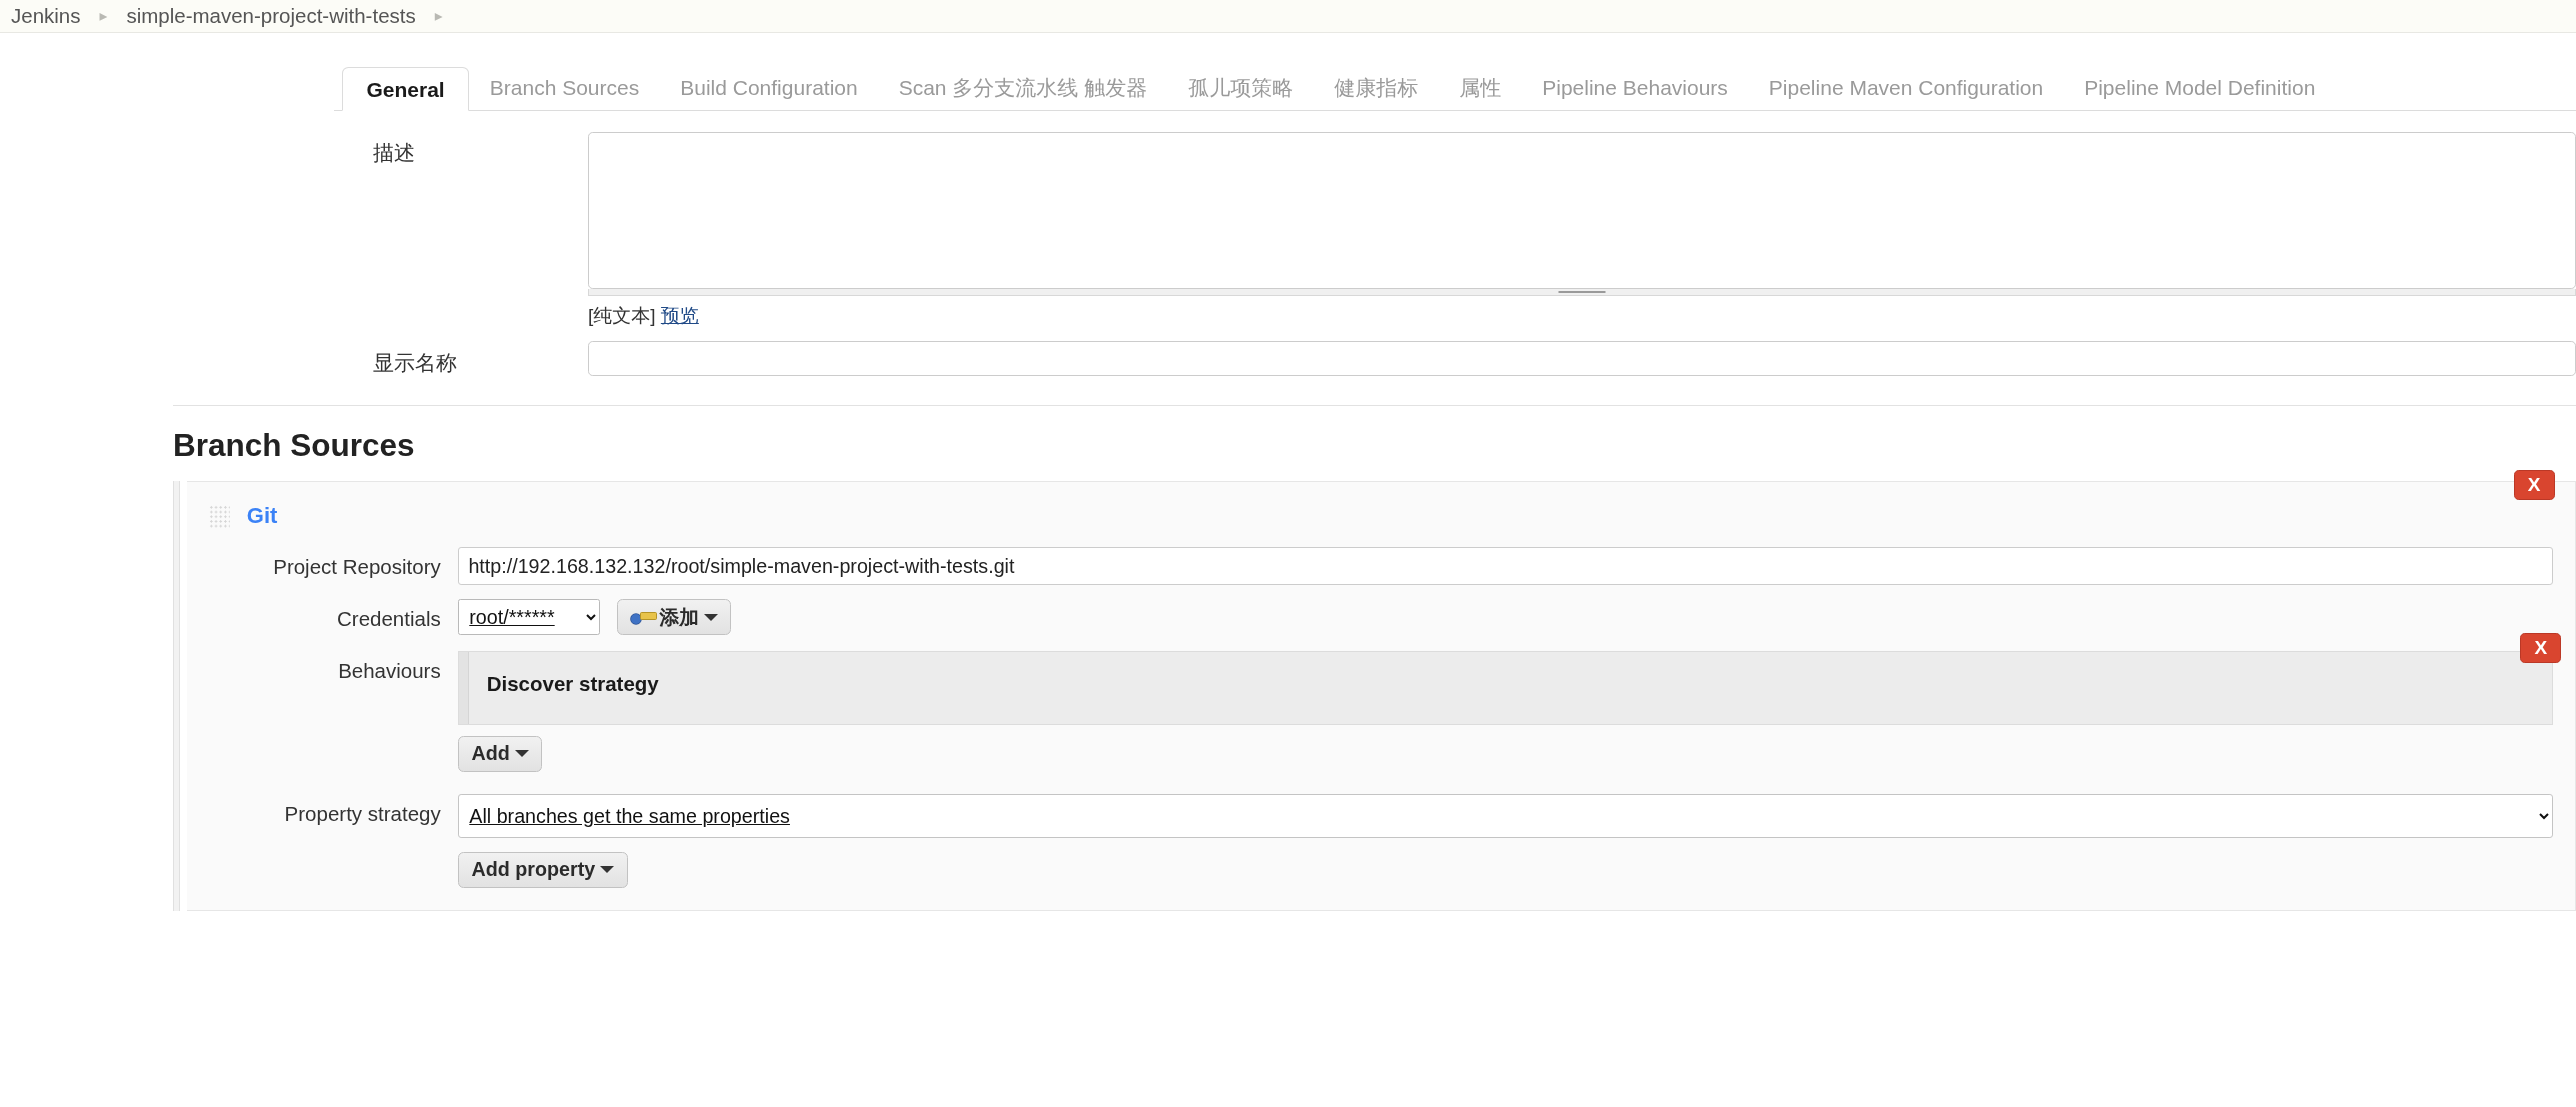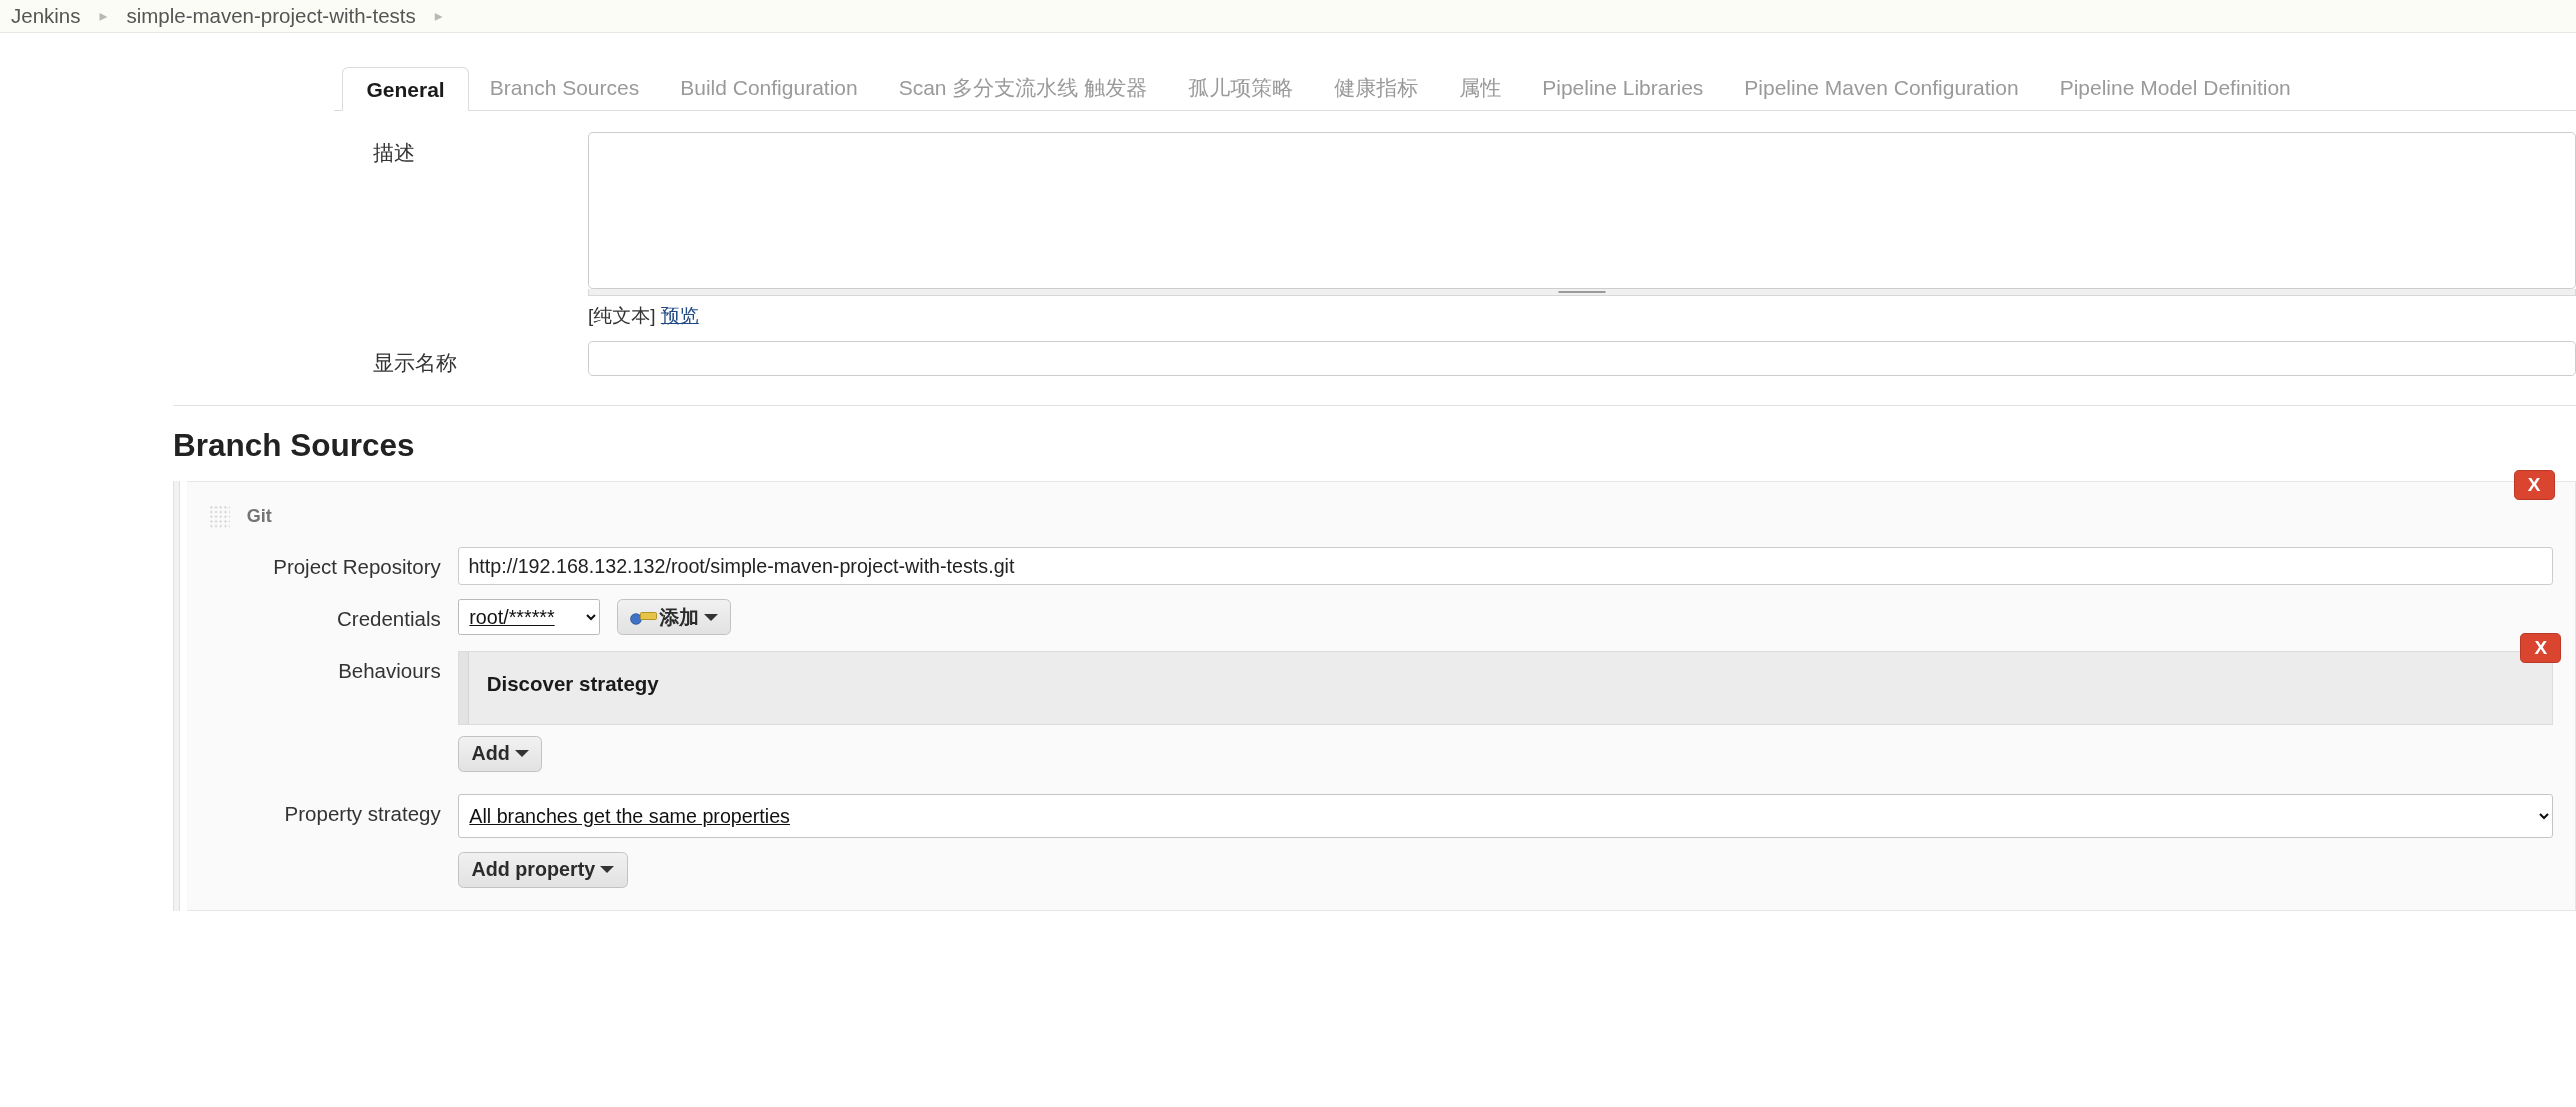--- a/index.html
+++ b/index.html
@@ -179,21 +179,21 @@
     height: 43px;
   }
   .grip {
     width: 20.5px; height: 23.6px;
     margin-right: 17.3px;
     background-image: radial-gradient(#d2d2d2 1px, transparent 1.1px);
     background-size: 4.7px 4.7px;
     cursor: move;
     opacity: .9;
   }
-  .card-title { font-size: 18px; font-weight: bold; color: #737373; }
+  .card-title { font-size: 22px; font-weight: bold; color: #3b82f6; }
 
   .btn-x {
     position: absolute;
     background: #d9452f;
     color: #fff;
     border: 0.8px solid #bb3826;
     border-radius: 4.7px;
     width: 41px; height: 30px;
     font-size: 19px;
     font-weight: bold;
@@ -320,21 +320,21 @@
 <div class="page">
 
   <div class="tabbar">
     <div class="tab active">General</div>
     <div class="tab">Branch Sources</div>
     <div class="tab">Build Configuration</div>
     <div class="tab">Scan 多分支流水线 触发器</div>
     <div class="tab">孤儿项策略</div>
     <div class="tab">健康指标</div>
     <div class="tab">属性</div>
-    <div class="tab">Pipeline Libraries</div>
+    <div class="tab">Pipeline Behaviours</div>
     <div class="tab">Pipeline Maven Configuration</div>
     <div class="tab">Pipeline Model Definition</div>
   </div>
 
   <div class="form-section">
 
     <div class="form-row">
       <div class="form-label">描述</div>
       <div class="form-field">
         <textarea class="ta" style=""></textarea>

